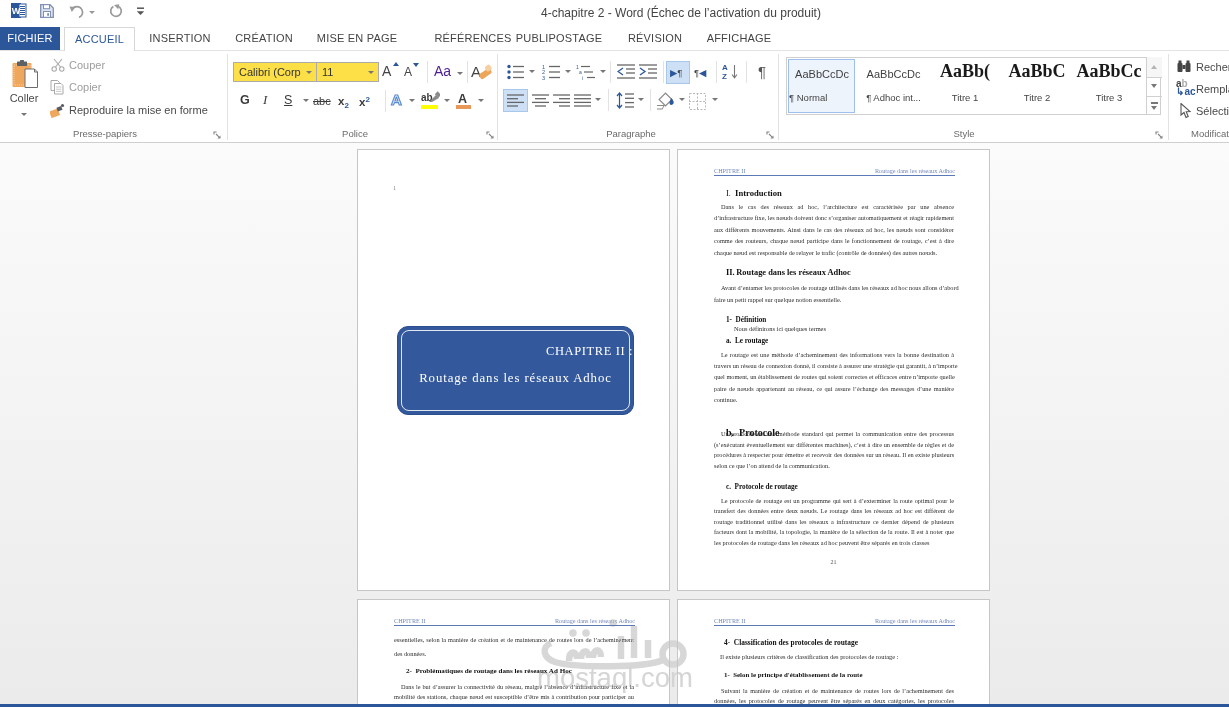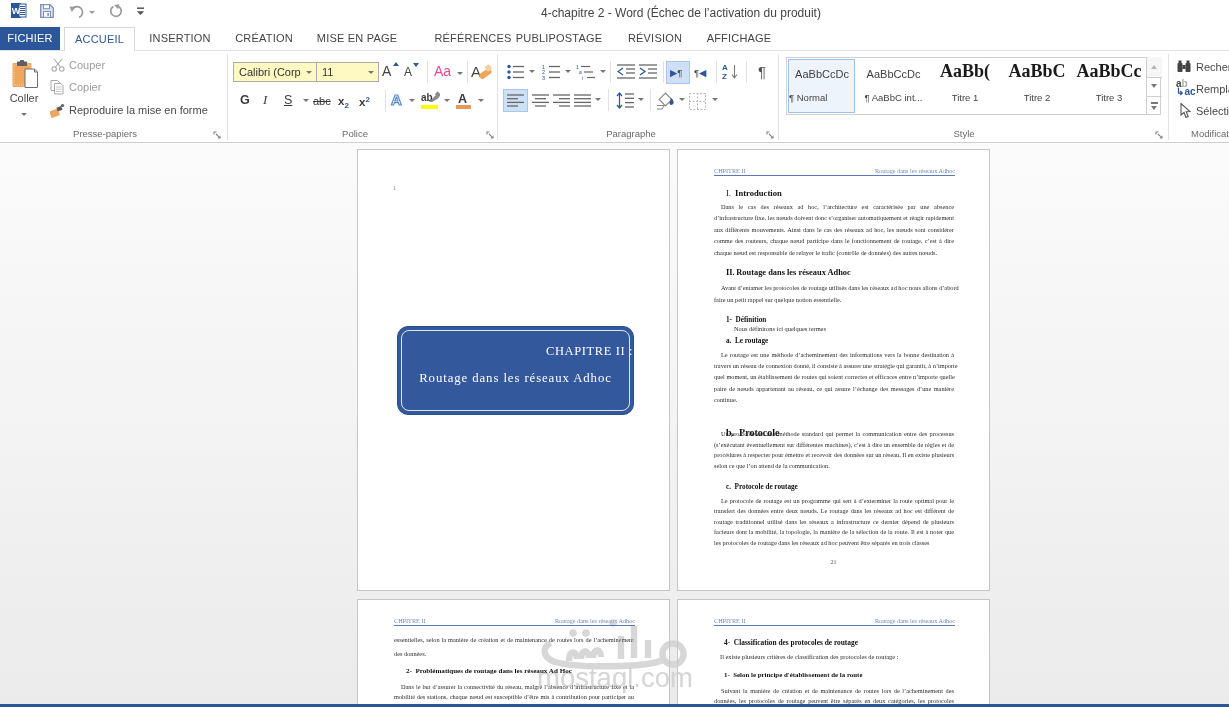--- a/index.html
+++ b/index.html
@@ -20,21 +20,21 @@
   border:1px solid #d8d8d8; border-bottom:none; z-index:5; }
 
 #ribbon { position:absolute; left:0; top:50px; width:1229px; height:93px; background:#fff;
   border-top:1px solid #e3e3e3; border-bottom:1px solid #cfcfcf; }
 .gsep { position:absolute; top:3px; height:86px; width:1px; background:#e2e2e2; }
 .glabel { position:absolute; top:77px; height:14px; font-size:9.5px; color:#6a6a6a; text-align:center; }
 .launcher { position:absolute; top:79px; width:10px; height:10px; }
 .launcher svg { display:block; }
 .btn-txt { position:absolute; font-size:11px; color:#494949; white-space:nowrap; }
 .btn-txt.dis { color:#9d9d9d; }
-.combo { position:absolute; border:1px solid #ababab; background:#fef9c3; font-size:11px; color:#333;
+.combo { position:absolute; border:1px solid #ababab; background:#fde047; font-size:11px; color:#333;
   line-height:18px; padding-left:5px; }
 .dar { position:absolute; width:0; height:0; border-left:3px solid transparent;
   border-right:3px solid transparent; border-top:3.5px solid #767676; }
 .hl { background:#cde0f5; border:1px solid #a8c8eb; }
 
 
 #docarea { position:absolute; left:0; top:143px; width:1229px; height:564px;
   background:linear-gradient(#fbfbfb, #ebebeb); }
 .page { position:absolute; width:313px; background:#fff; border:1px solid #c6c6c6;
   font-family:"Liberation Serif", serif; }
@@ -148,21 +148,21 @@
           <path d="M7.5 7.5 L7.5 4.4 L4.4 7.5 Z" fill="#828282"></path>
         </svg>
     </div>
     <div class="gsep" style="left:227px"></div>
 
     <div class="combo" style="left:233px; top:11px; width:84px; height:20px">Calibri (Corp<i class="dar" style="right:4px; top:8px"></i></div>
     <div class="combo" style="left:316px; top:11px; width:63px; height:20px">11<i class="dar" style="right:4px; top:8px"></i></div>
     <div class="abs" style="left:382px; top:12px; font-size:14px; color:#444">A<span style="position:absolute;left:11px;top:-1px;width:0;height:0;border-left:3.5px solid transparent;border-right:3.5px solid transparent;border-bottom:4px solid #2b579a"></span></div>
     <div class="abs" style="left:404px; top:14px; font-size:12px; color:#444">A<span style="position:absolute;left:9px;top:-2px;width:0;height:0;border-left:3.5px solid transparent;border-right:3.5px solid transparent;border-top:4px solid #2b579a"></span></div>
     <div class="abs" style="left:427px; top:10px; width:1px; height:22px; background:#e2e2e2"></div>
-    <div class="abs" style="left:434px; top:12px; font-size:14px; color:#ec4899">Aa</div>
+    <div class="abs" style="left:434px; top:12px; font-size:14px; color:#4c1d95">Aa</div>
     <i class="dar" style="left:457px; top:21px"></i>
     <div class="abs" style="left:467px; top:10px; width:1px; height:22px; background:#e2e2e2"></div>
     <svg class="abs" style="left:471px; top:11px" width="23" height="21" viewBox="0 0 23 21">
       <text x="0" y="15" font-size="15" fill="#444" font-family="Liberation Sans">A</text>
       <rect x="8" y="9" width="13" height="6" rx="2" fill="#eda559" transform="rotate(-35 14 12)"></rect>
       <rect x="14.2" y="3.2" width="6" height="6" rx="2" fill="#f6cfa0" transform="rotate(-35 17 6)"></rect>
     </svg>
 
     <div class="abs" style="left:240px; top:42px; font-size:12.5px; font-weight:bold; color:#3a3a3a">G</div>
     <div class="abs" style="left:263px; top:41px; font-size:13px; font-style:italic; font-family:'Liberation Serif',serif; color:#3a3a3a">I</div>
@@ -342,21 +342,21 @@
           <path d="M7.5 7.5 L7.5 4.4 L4.4 7.5 Z" fill="#828282"></path>
         </svg>
     </div>
     <div class="gsep" style="left:778px"></div>
 
     <div class="abs" style="left:786px; top:6px; width:375px; height:58px; border:1px solid #d0d0d0; background:#fff"></div>
     <div class="abs" style="left:788px; top:8px; width:67px; height:54px; border:1px solid #9ec0ef; background:#eef4fc"></div>
     <div class="abs" style="left:789px; top:17px; width:66px; font-size:11px; color:#3f3f3f; text-align:center; white-space:nowrap">AaBbCcDc</div>
     <div class="abs" style="left:789px; top:41px; width:66px; font-size:9.5px; color:#444; white-space:nowrap">¶ Normal</div>
     <div class="abs" style="left:860px; top:17px; width:67px; font-size:11px; color:#3f3f3f; text-align:center; white-space:nowrap">AaBbCcDc</div>
-    <div class="abs" style="left:860px; top:41px; width:67px; font-size:9.5px; color:#444; text-align:center; white-space:nowrap">¶ AaBbC int...</div>
+    <div class="abs" style="left:860px; top:41px; width:67px; font-size:9.5px; color:#444; text-align:center; white-space:nowrap">¶ Adhoc int...</div>
     <div class="abs" style="left:930px; top:10px; width:70px; height:26px; overflow:hidden; font-size:18px; font-weight:bold; color:#1a1a1a; text-align:center; font-family:'Liberation Serif',serif; white-space:nowrap">AaBb(</div>
     <div class="abs" style="left:930px; top:41px; width:70px; font-size:9.5px; color:#444; text-align:center">Titre 1</div>
     <div class="abs" style="left:1002px; top:10px; width:70px; height:26px; overflow:hidden; font-size:18px; font-weight:bold; color:#1a1a1a; text-align:center; font-family:'Liberation Serif',serif; white-space:nowrap">AaBbC</div>
     <div class="abs" style="left:1002px; top:41px; width:70px; font-size:9.5px; color:#444; text-align:center">Titre 2</div>
     <div class="abs" style="left:1074px; top:10px; width:70px; height:26px; overflow:hidden; font-size:18px; font-weight:bold; color:#1a1a1a; text-align:center; font-family:'Liberation Serif',serif; white-space:nowrap">AaBbCc</div>
     <div class="abs" style="left:1074px; top:41px; width:70px; font-size:9.5px; color:#444; text-align:center">Titre 3</div>
 
     <div class="abs" style="left:1146px; top:6px; width:15px; height:58px; border-left:1px solid #d0d0d0">
       <div style="position:absolute; left:0; top:0; width:15px; height:20px; background:#f6f6f6"></div>
       <div style="position:absolute; left:0; top:20px; width:15px; height:19px; border-top:1px solid #d0d0d0"></div>

